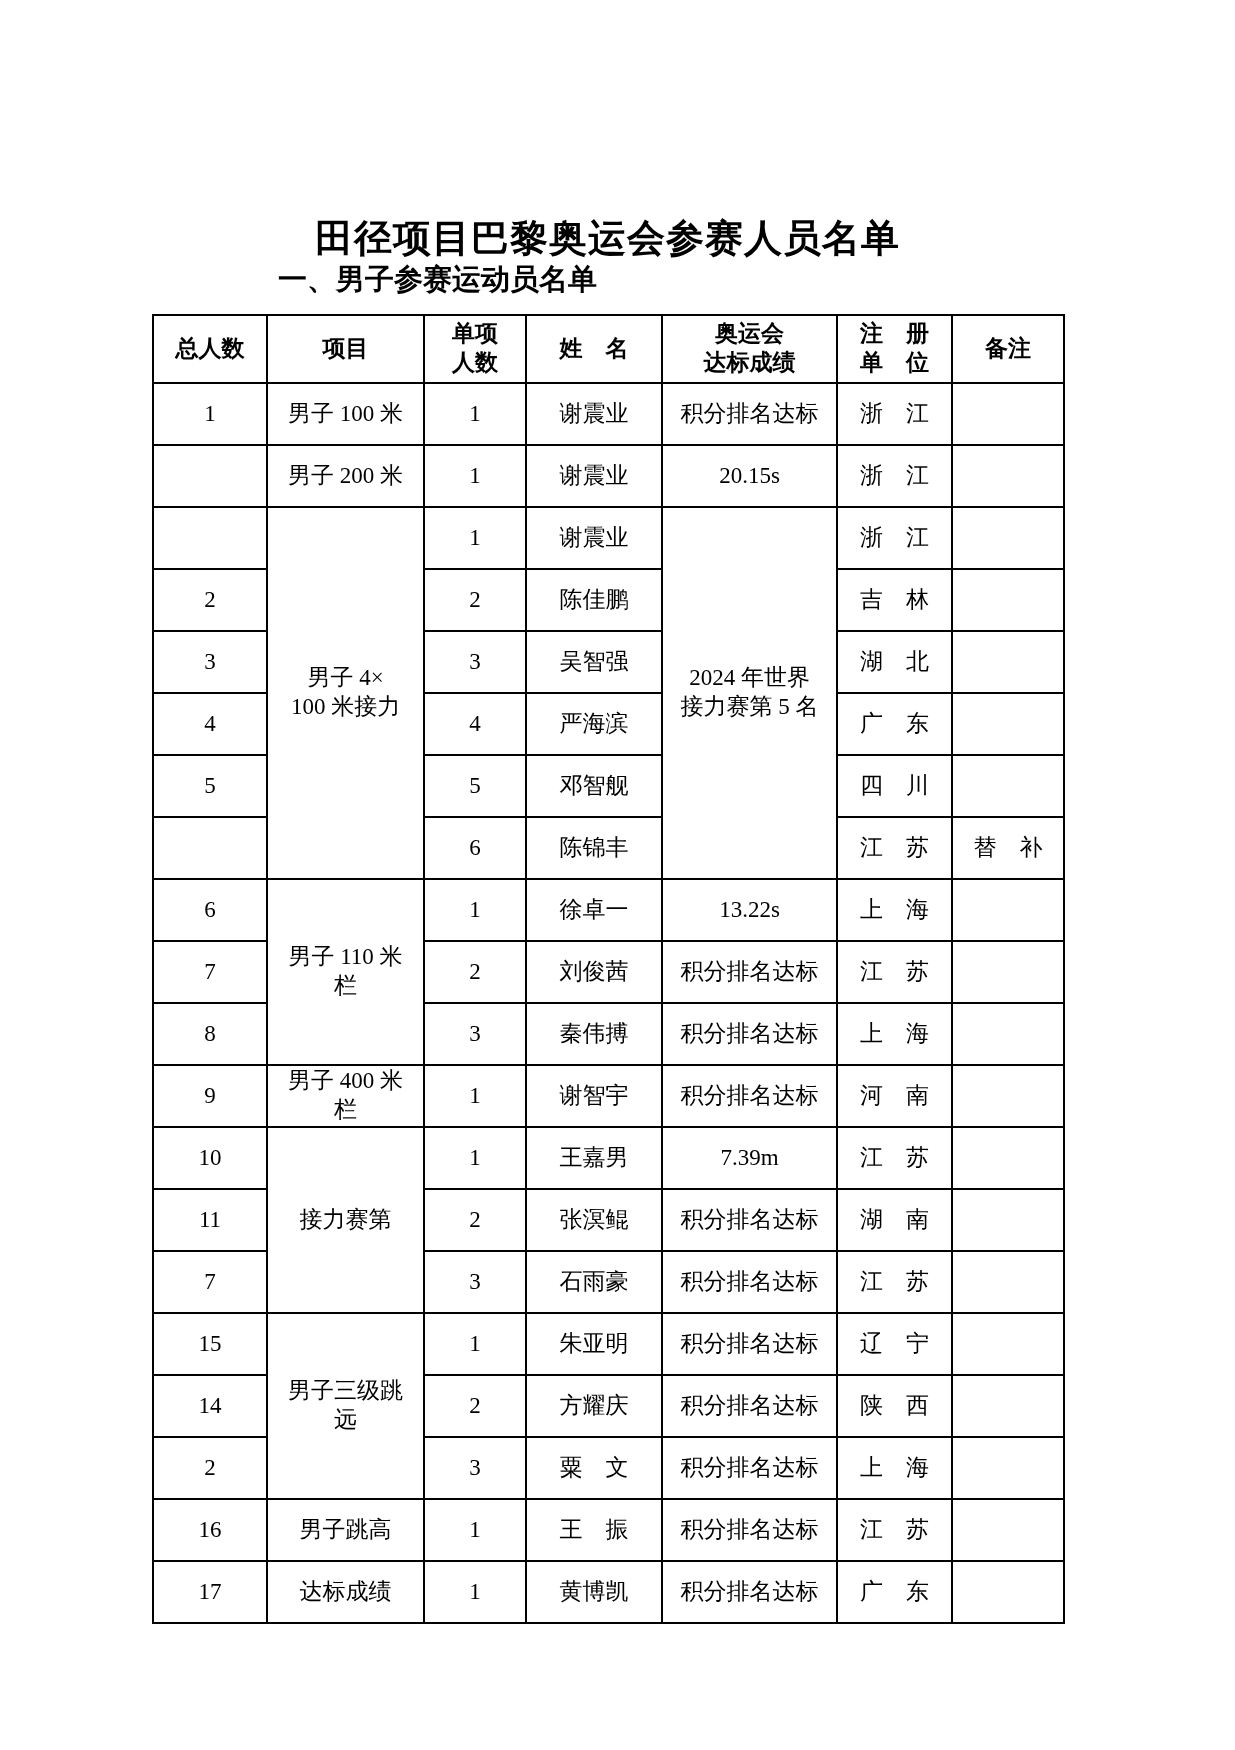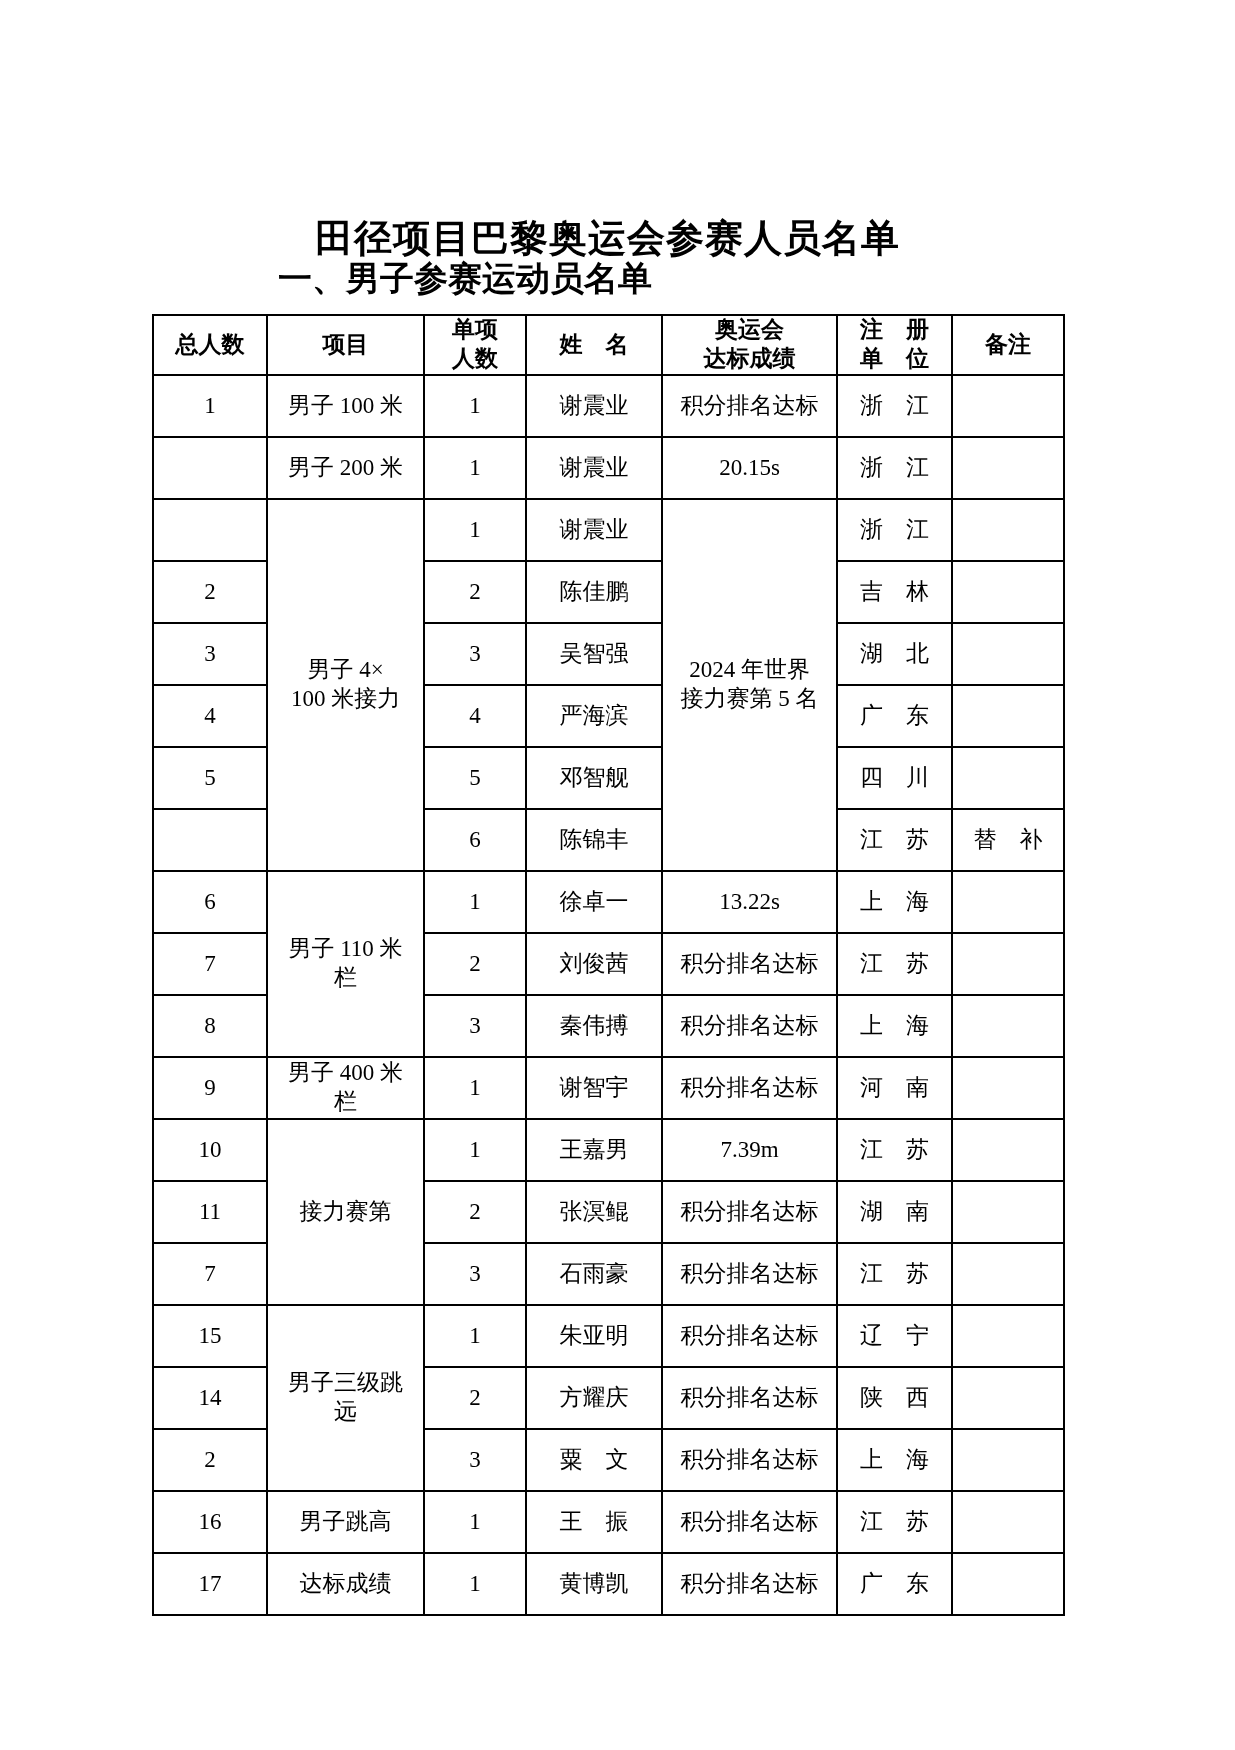--- a/index.html
+++ b/index.html
@@ -26,21 +26,21 @@
     font-weight: 700;
     letter-spacing: 1px;
     line-height: 46px;
     white-space: nowrap;
     margin-top: 23px;
   }
   .section-heading {
     position: absolute;
     left: 278px;
     top: 262px;
-    font-size: 34px;
+    font-size: 29px;
     font-weight: 700;
     line-height: 34px;
     white-space: nowrap;
   }
   table.athletes {
     position: absolute;
     left: 152px;
     top: 314px;
     width: 911px;
     border-collapse: collapse;
@@ -53,21 +53,21 @@
     vertical-align: middle;
     padding: 0 2px;
     font-size: 23px;
     line-height: 1.25;
     overflow: hidden;
   }
   table.athletes th {
     font-weight: 700;
     font-size: 23px;
   }
-  table.athletes thead tr { height: 60px; }
+  table.athletes thead tr { height: 68px; }
   table.athletes tbody tr { height: 62px; }
 </style>
 </head>
 <body>
 
 <div class="page">
   <div class="doc-title">田径项目巴黎奥运会参赛人员名单</div>
   <div class="section-heading">一、男子参赛运动员名单</div>
   <table class="athletes" id="athletes-table">
       <colgroup>

